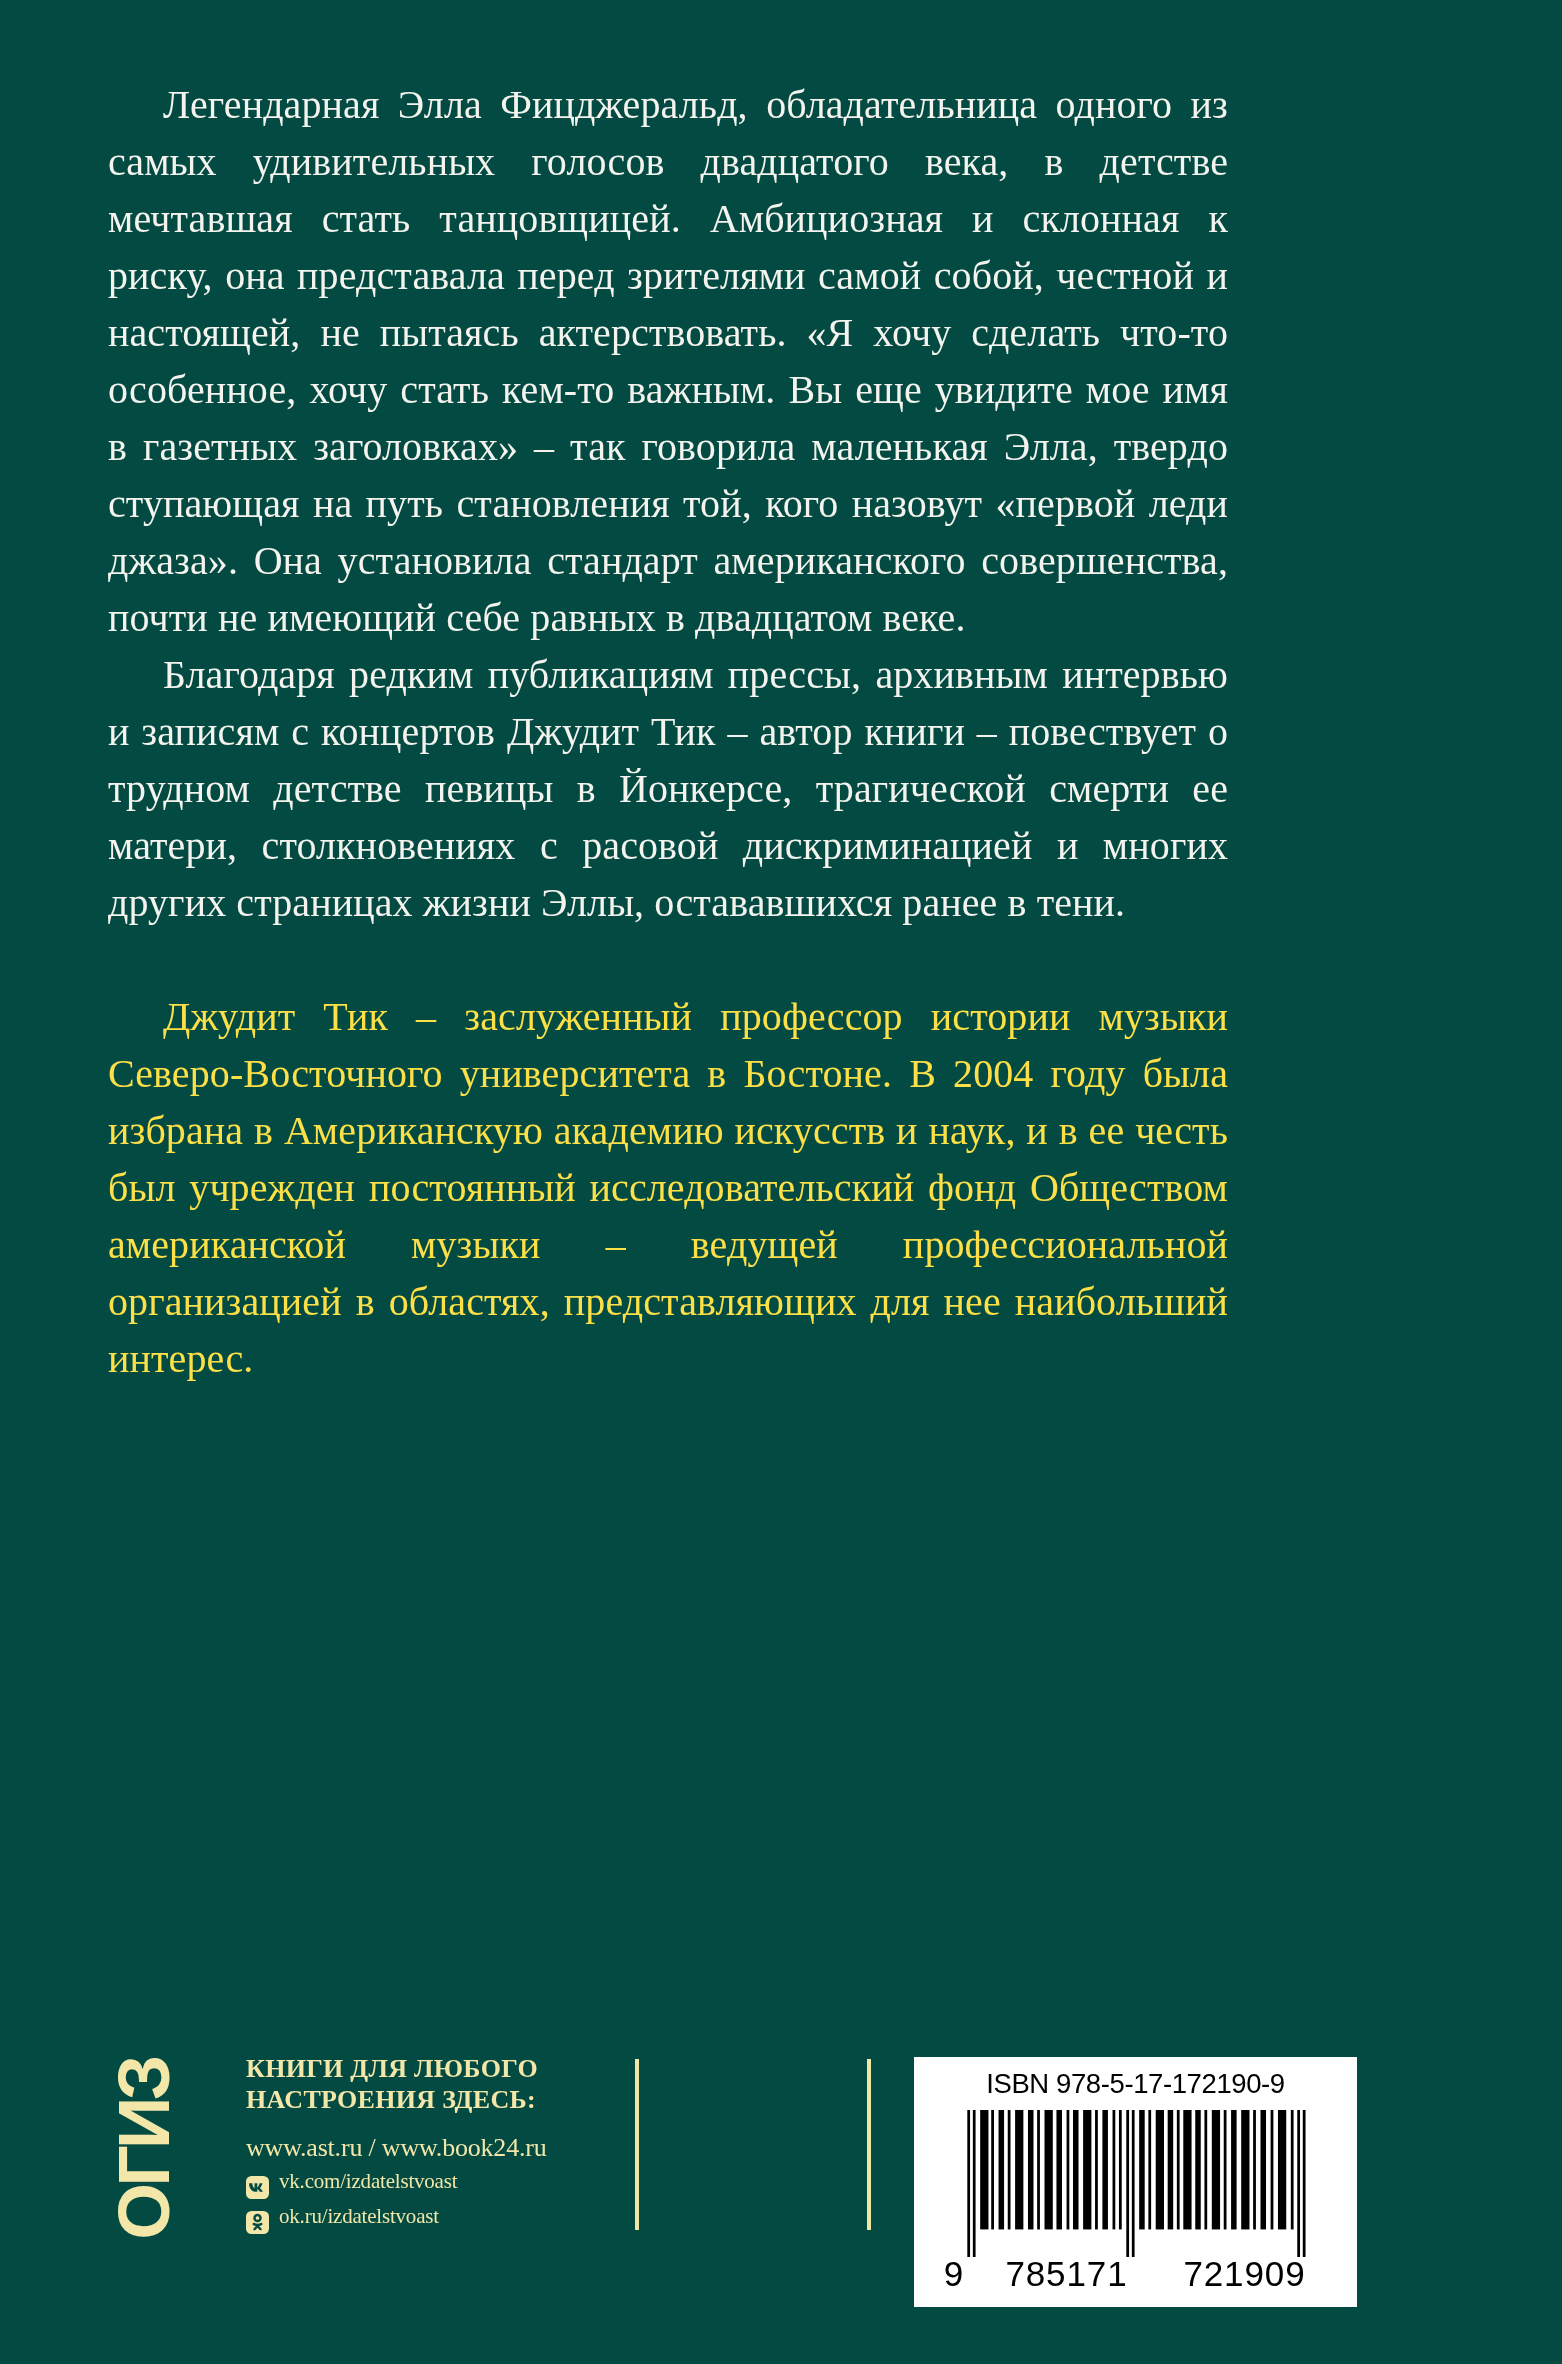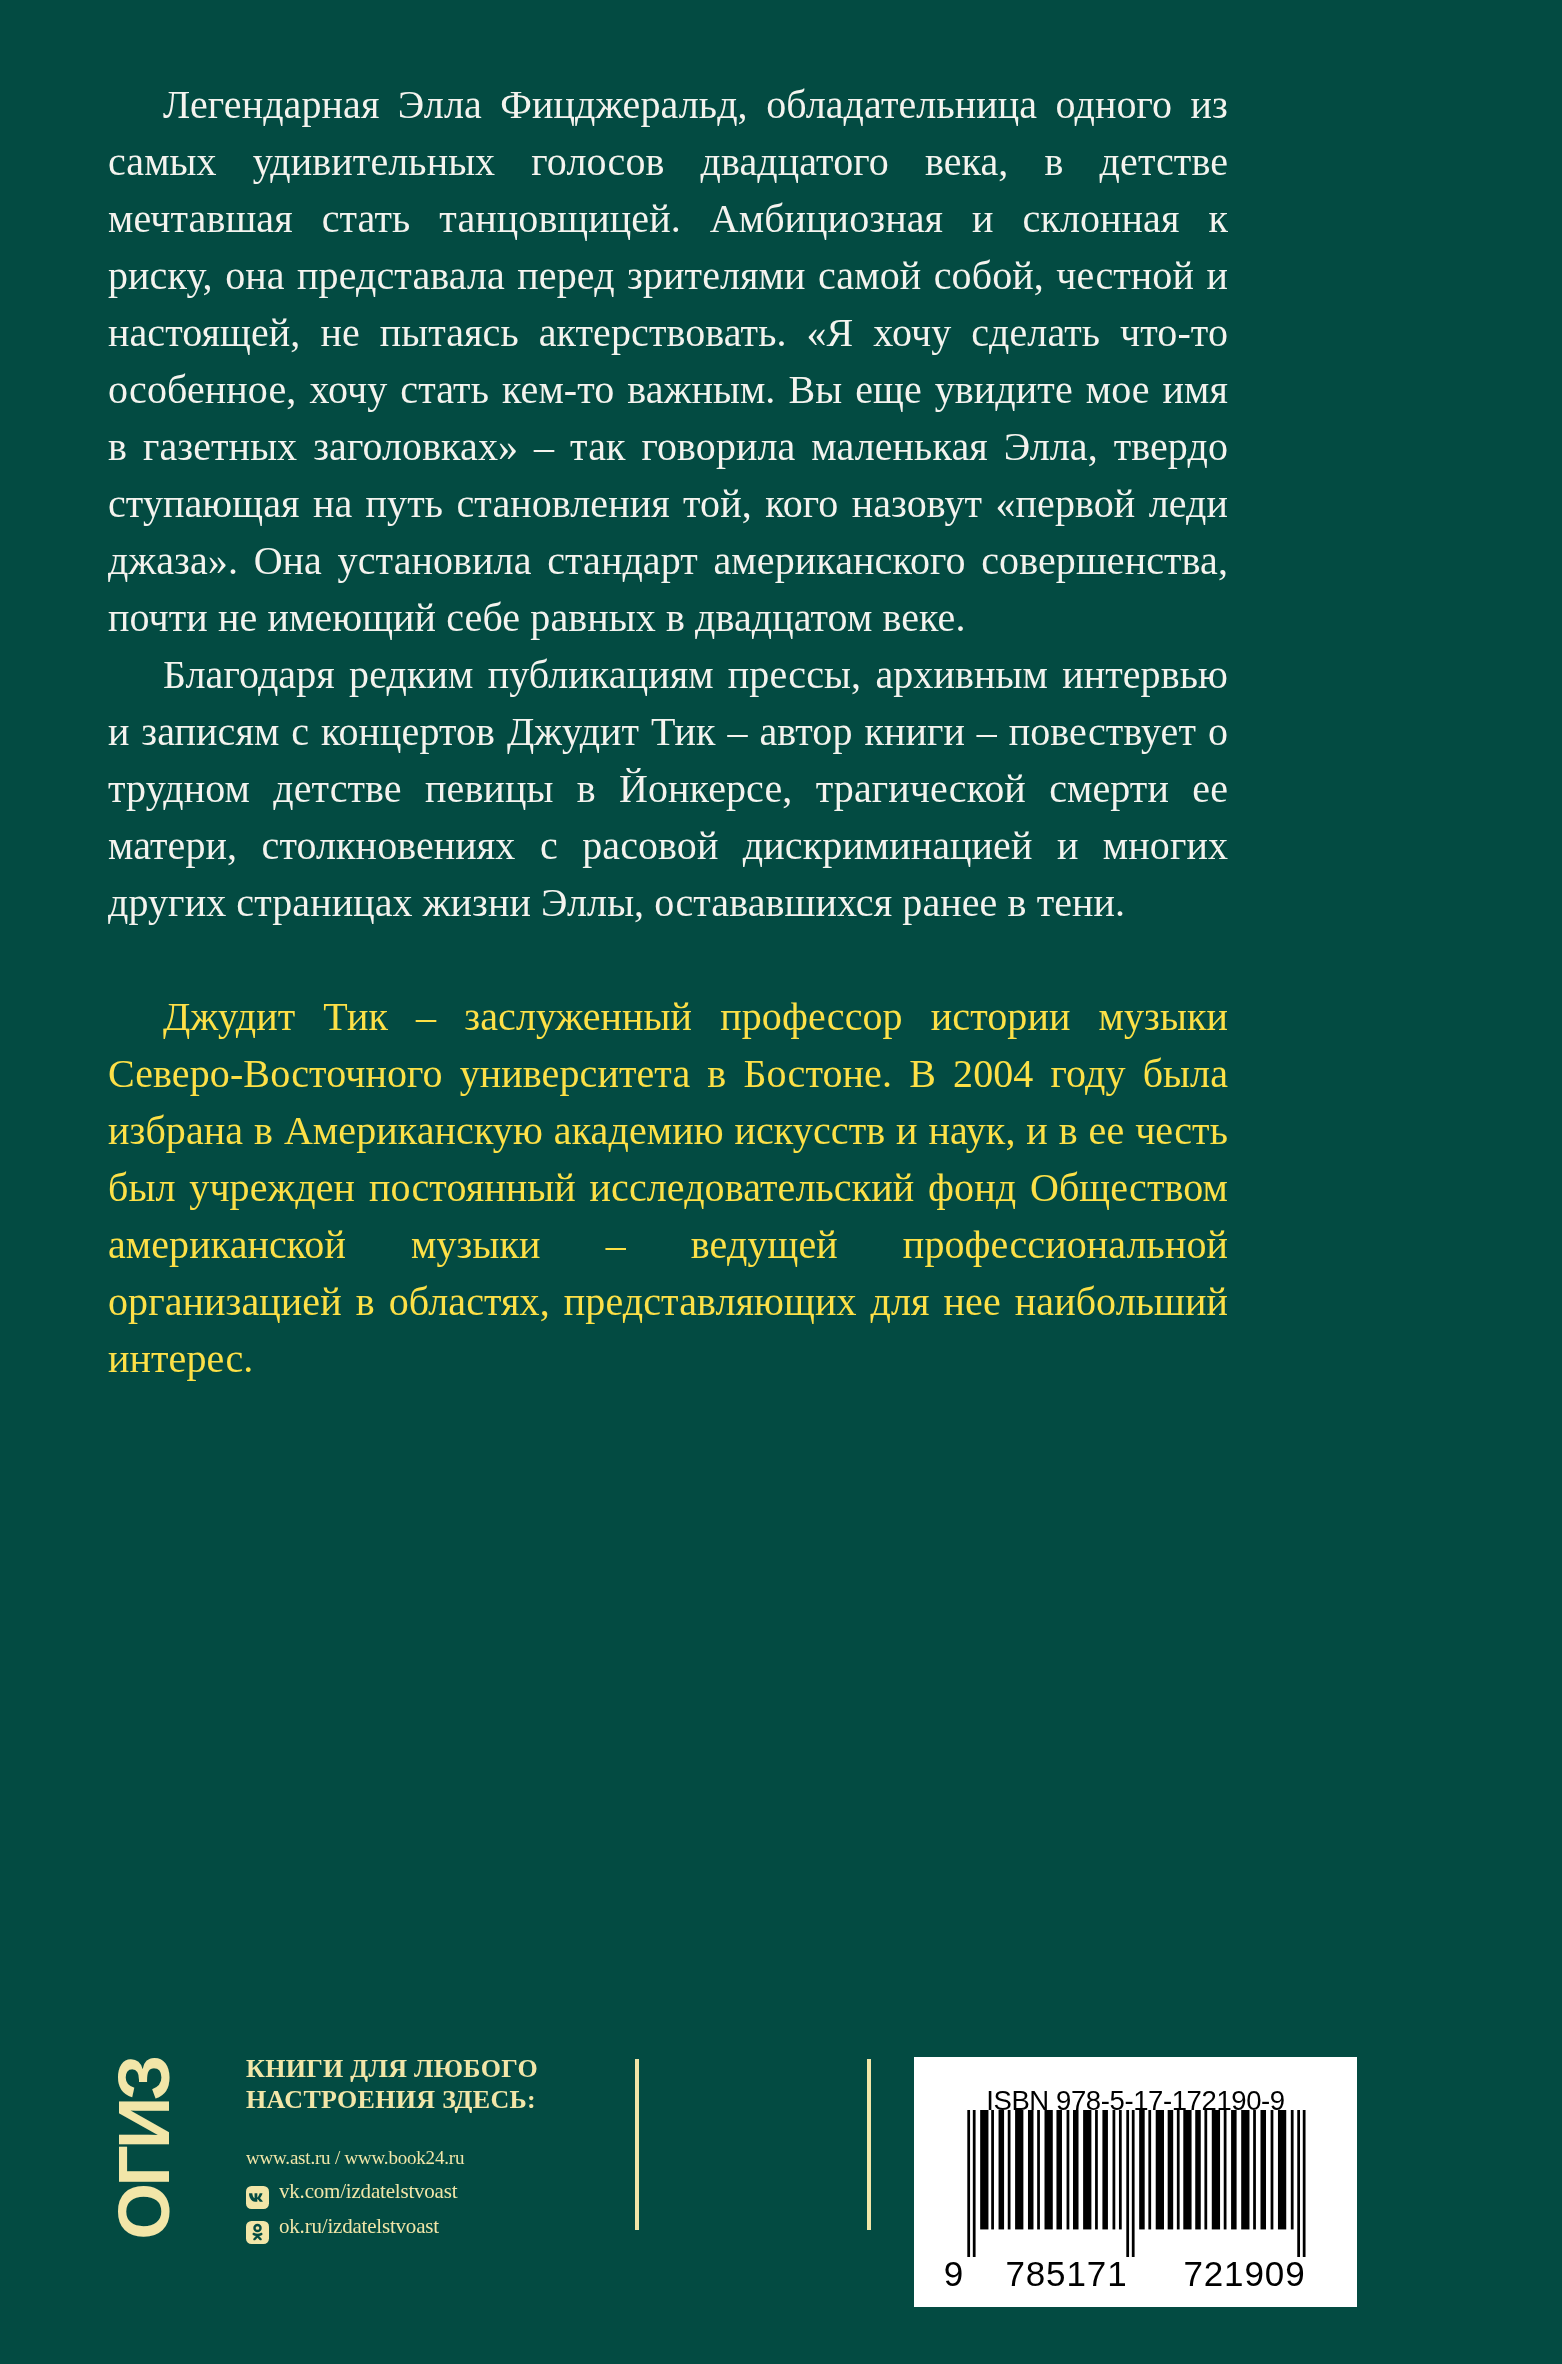--- a/index.html
+++ b/index.html
@@ -87,23 +87,23 @@
     font-family: Liberation Serif, serif;
     color: #f2e6a8;
   }
   .promo-head {
     font-weight: 700;
     font-size: 26px;
     line-height: 31px;
     letter-spacing: 0.3px;
   }
   .promo-site {
-    font-size: 19px;
+    font-size: 26px;
     line-height: 33px;
-    margin-top: 26px;
+    margin-top: 16px;
     letter-spacing: -0.2px;
   }
   .promo-row {
     display: flex;
     align-items: flex-end;
     gap: 10px;
     font-size: 21px;
     line-height: 35px;
     letter-spacing: -0.2px;
   }
@@ -168,21 +168,21 @@
     top: 11px;
     width: 443px;
     height: 250px;
     background: #ffffff;
   }
   .isbn-text {
     font-family: "Liberation Sans", "DejaVu Sans", sans-serif;
     font-size: 27.5px;
     color: #000000;
     text-align: center;
-    padding-top: 28px;
+    padding-top: 11px;
     letter-spacing: -0.4px;
   }
   .bars {
     position: absolute;
     left: 0;
     top: 53px;
     width: 443px;
     height: 147px;
   }
   .barnums {

